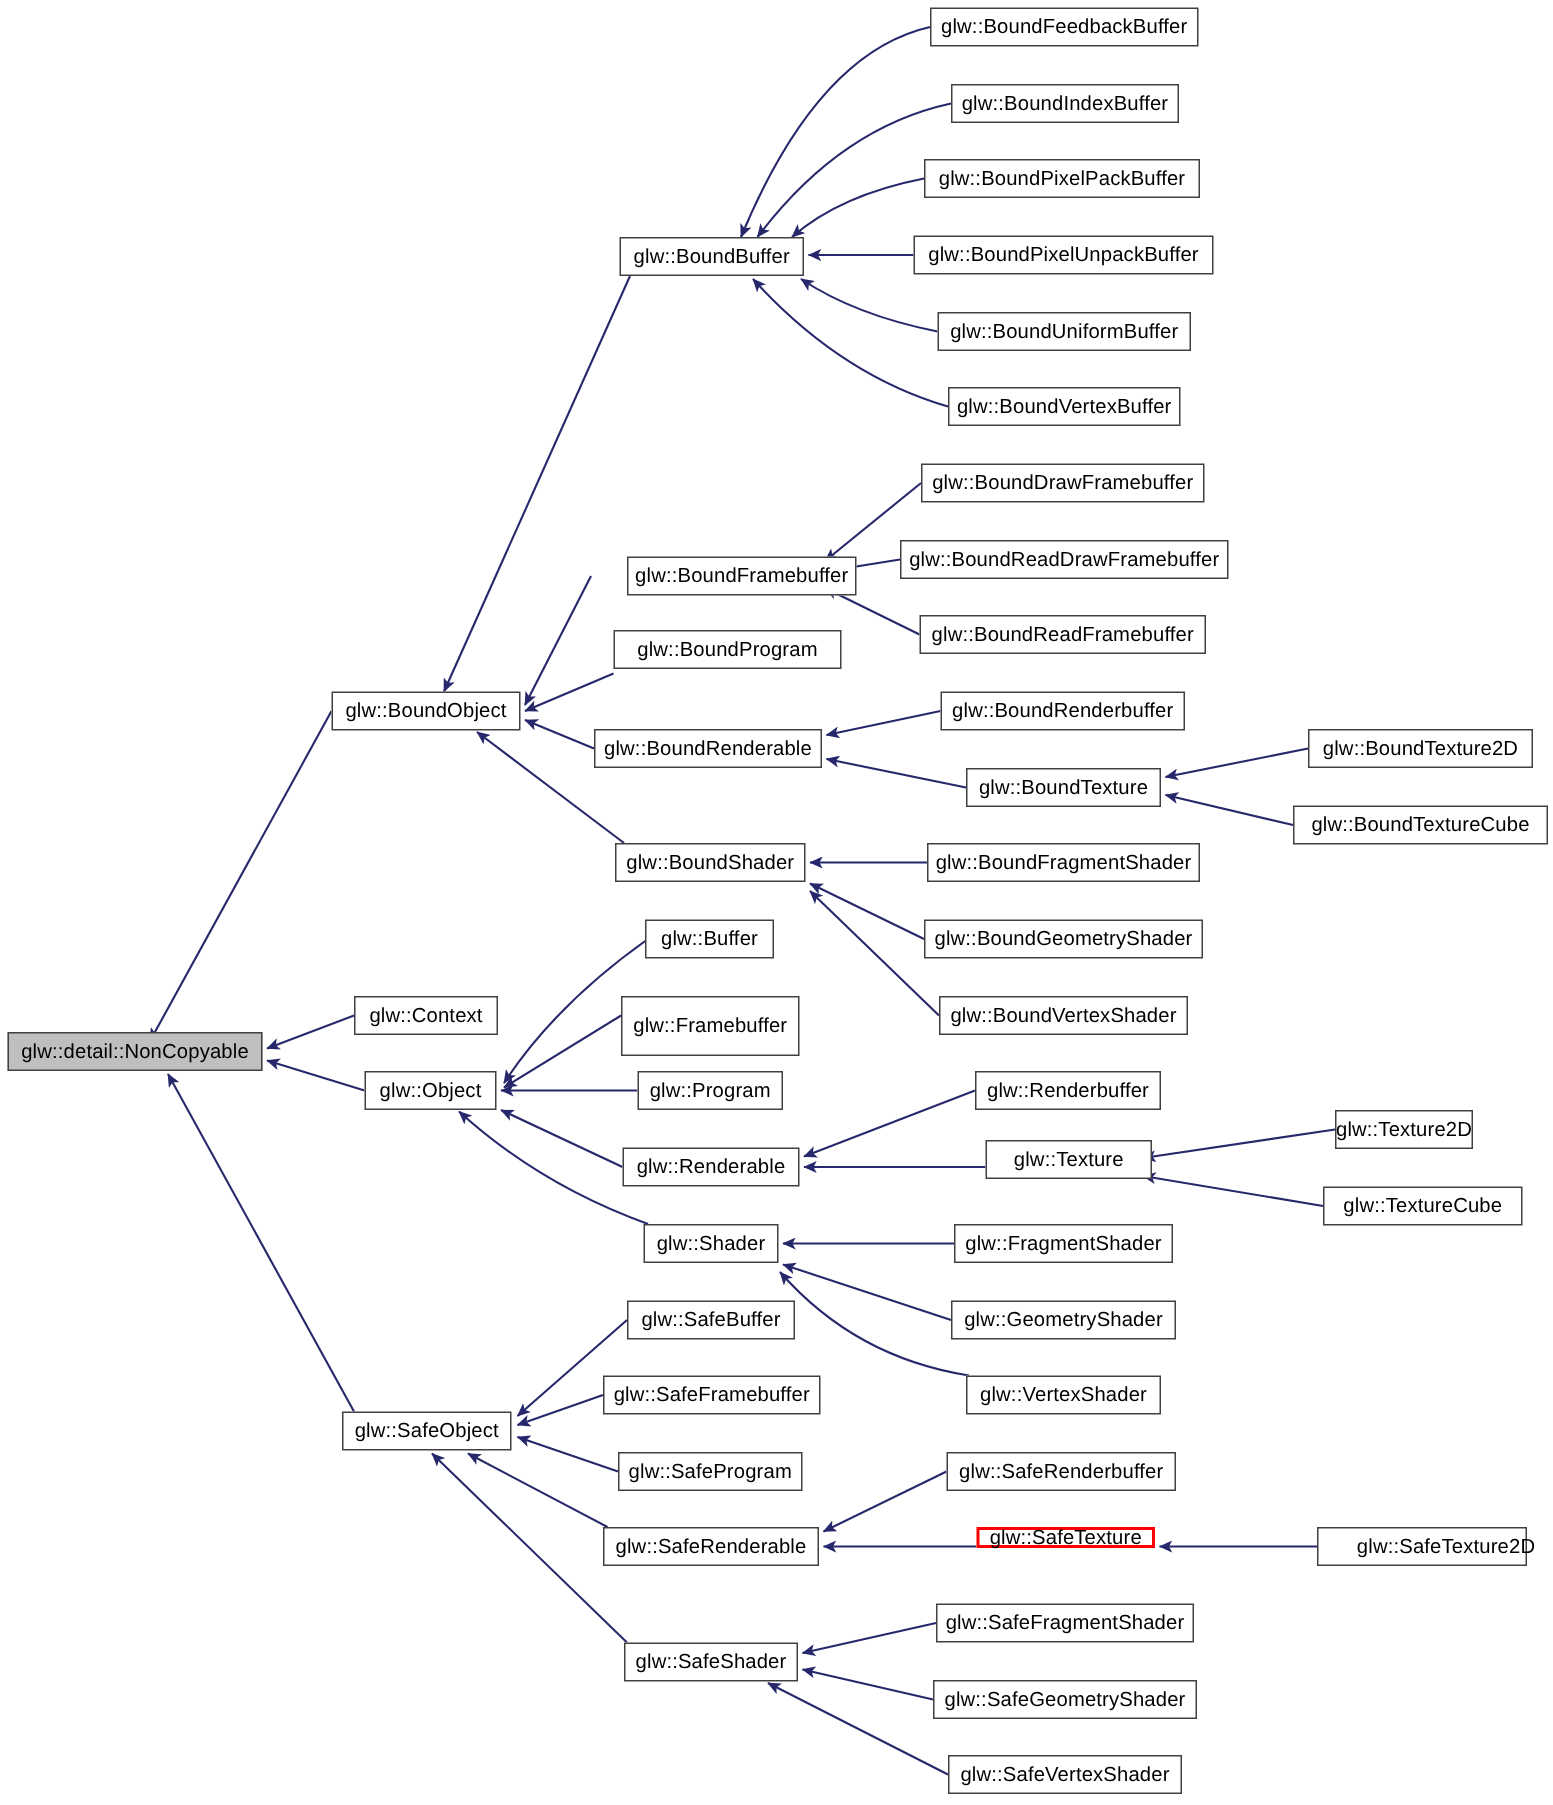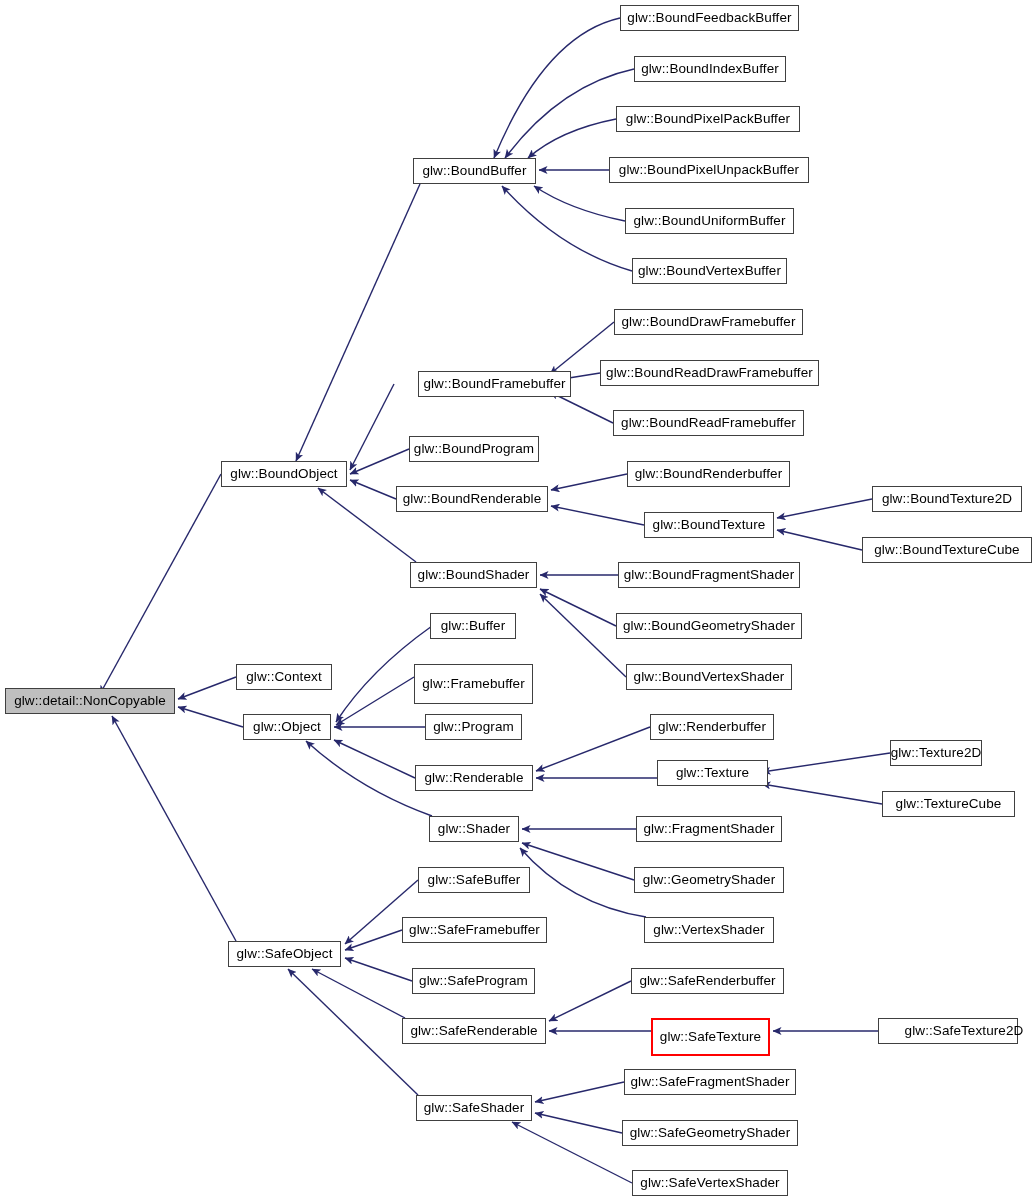--- a/index.html
+++ b/index.html
@@ -109,21 +109,21 @@
   </svg>
 
   <div id="node-layer">
       <div class="node root" style="left: 5px; top: 688px; width: 170px; height: 26px;">glw::detail::NonCopyable</div>
       <div class="node" style="left: 221px; top: 461px; width: 126px; height: 26px;">glw::BoundObject</div>
       <div class="node" style="left: 236px; top: 664px; width: 96px; height: 26px;">glw::Context</div>
       <div class="node" style="left: 243px; top: 714px; width: 88px; height: 26px;">glw::Object</div>
       <div class="node" style="left: 228px; top: 941px; width: 113px; height: 26px;">glw::SafeObject</div>
       <div class="node" style="left: 413px; top: 158px; width: 123px; height: 26px;">glw::BoundBuffer</div>
       <div class="node" style="left: 394px; top: 371px; width: 153px; height: 26px; margin-left: 24px;">glw::BoundFramebuffer</div>
-      <div class="node" style="left: 409px; top: 436px; width: 130px; height: 26px;">glw::BoundProgram</div>
+      <div class="node" style="left: 409px; top: 420px; width: 152px; height: 26px;">glw::BoundProgram</div>
       <div class="node" style="left: 396px; top: 486px; width: 152px; height: 26px;">glw::BoundRenderable</div>
       <div class="node" style="left: 410px; top: 562px; width: 127px; height: 26px;">glw::BoundShader</div>
       <div class="node" style="left: 430px; top: 613px; width: 86px; height: 26px;">glw::Buffer</div>
       <div class="node" style="left: 414px; top: 664px; width: 119px; height: 40px;">glw::Framebuffer</div>
       <div class="node" style="left: 425px; top: 714px; width: 97px; height: 26px;">glw::Program</div>
       <div class="node" style="left: 415px; top: 765px; width: 118px; height: 26px;">glw::Renderable</div>
       <div class="node" style="left: 429px; top: 816px; width: 90px; height: 26px;">glw::Shader</div>
       <div class="node" style="left: 418px; top: 867px; width: 112px; height: 26px;">glw::SafeBuffer</div>
       <div class="node" style="left: 402px; top: 917px; width: 145px; height: 26px; text-align: right;">glw::SafeFramebuffer</div>
       <div class="node" style="left: 412px; top: 968px; width: 123px; height: 26px;">glw::SafeProgram</div>
@@ -142,21 +142,21 @@
       <div class="node" style="left: 644px; top: 512px; width: 130px; height: 26px;">glw::BoundTexture</div>
       <div class="node" style="left: 618px; top: 562px; width: 182px; height: 26px;">glw::BoundFragmentShader</div>
       <div class="node" style="left: 616px; top: 613px; width: 186px; height: 26px;">glw::BoundGeometryShader</div>
       <div class="node" style="left: 626px; top: 664px; width: 166px; height: 26px;">glw::BoundVertexShader</div>
       <div class="node" style="left: 650px; top: 714px; width: 124px; height: 26px;">glw::Renderbuffer</div>
       <div class="node" style="left: 657px; top: 760px; width: 111px; height: 26px;">glw::Texture</div>
       <div class="node" style="left: 636px; top: 816px; width: 146px; height: 26px;">glw::FragmentShader</div>
       <div class="node" style="left: 634px; top: 867px; width: 150px; height: 26px;">glw::GeometryShader</div>
       <div class="node" style="left: 644px; top: 917px; width: 130px; height: 26px;">glw::VertexShader</div>
       <div class="node" style="left: 631px; top: 968px; width: 153px; height: 26px;">glw::SafeRenderbuffer</div>
-      <div class="node highlight" style="left: 651px; top: 1018px; width: 119px; height: 38px;">glw::SafeTexture</div>
+      <div class="node highlight" style="left: 651px; top: 1018px; width: 119px; height: 14px;">glw::SafeTexture</div>
       <div class="node" style="left: 624px; top: 1069px; width: 172px; height: 26px;">glw::SafeFragmentShader</div>
       <div class="node" style="left: 622px; top: 1120px; width: 176px; height: 26px;">glw::SafeGeometryShader</div>
       <div class="node" style="left: 632px; top: 1170px; width: 156px; height: 26px;">glw::SafeVertexShader</div>
       <div class="node" style="left: 872px; top: 486px; width: 150px; height: 26px;">glw::BoundTexture2D</div>
       <div class="node" style="left: 862px; top: 537px; width: 170px; height: 26px;">glw::BoundTextureCube</div>
       <div class="node" style="left: 890px; top: 740px; width: 92px; height: 26px;">glw::Texture2D</div>
       <div class="node" style="left: 882px; top: 791px; width: 133px; height: 26px;">glw::TextureCube</div>
       <div class="node" style="left: 878px; top: 1018px; width: 140px; height: 26px; padding-left: 32px;">glw::SafeTexture2D</div>
     </div>
 

